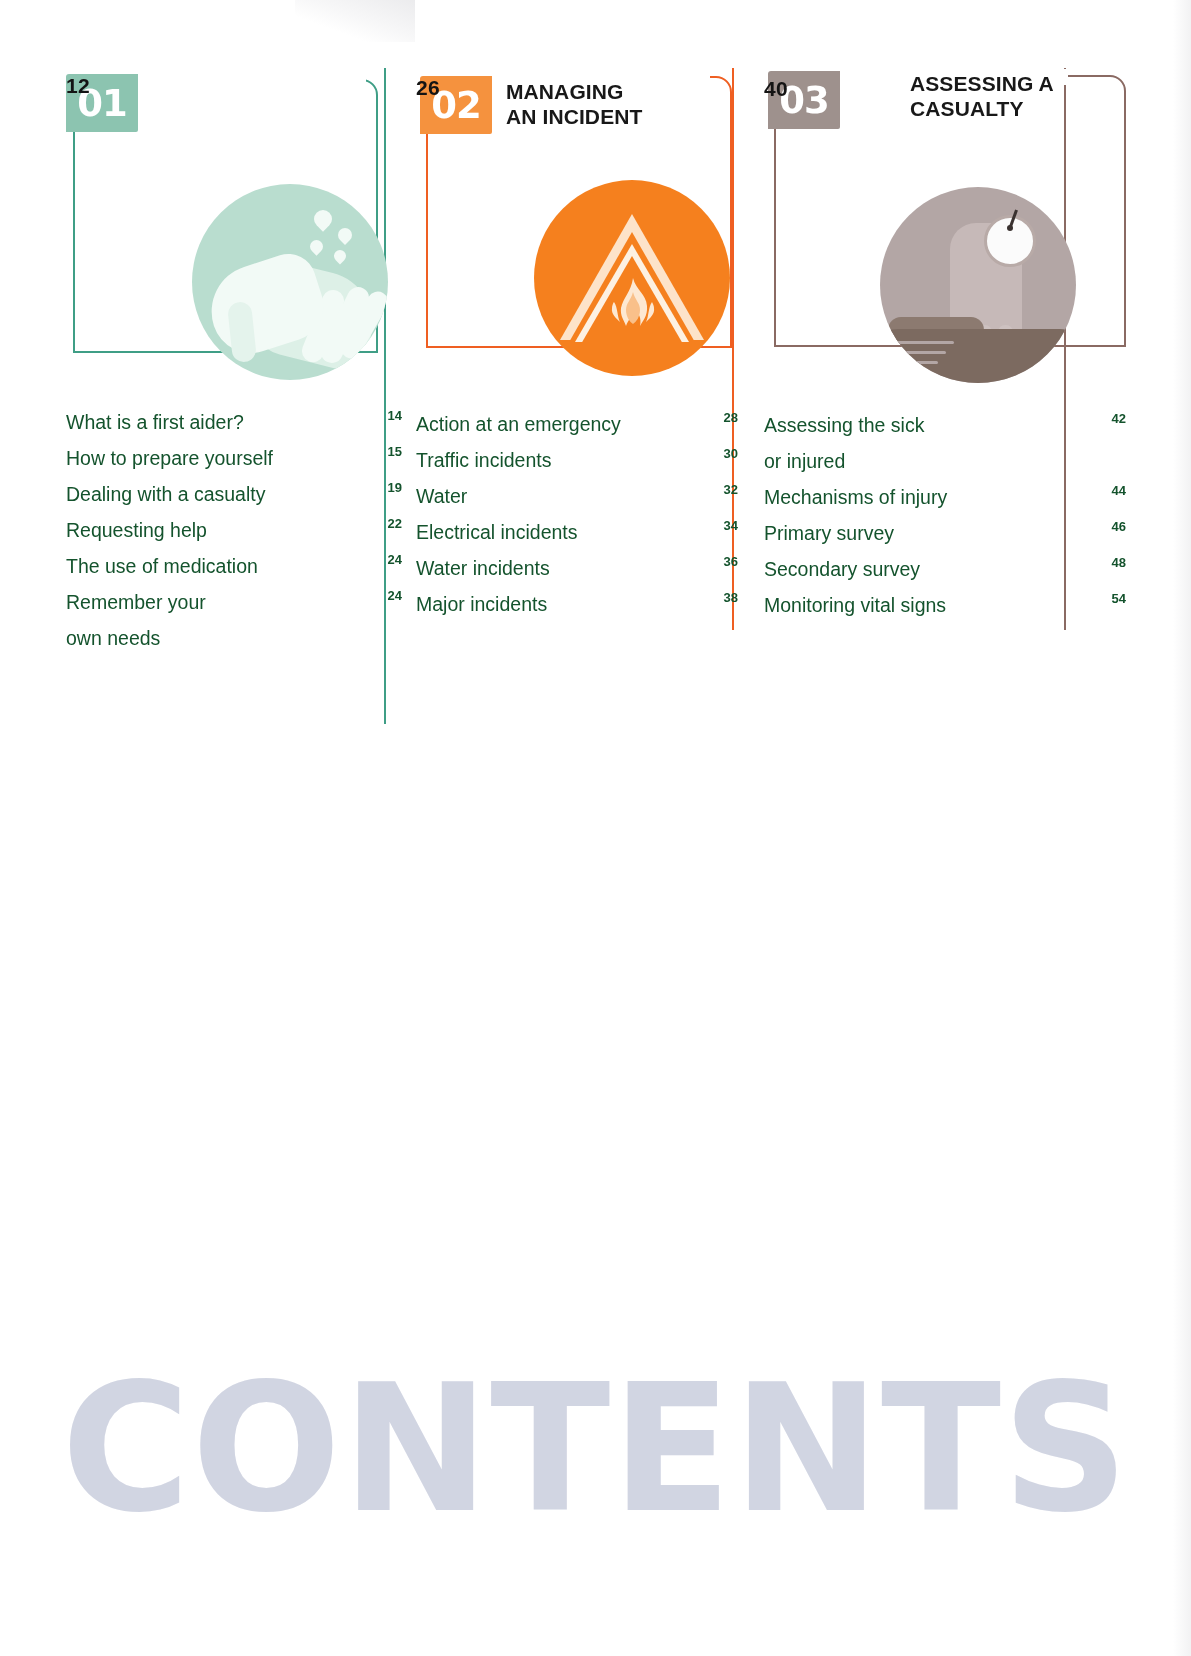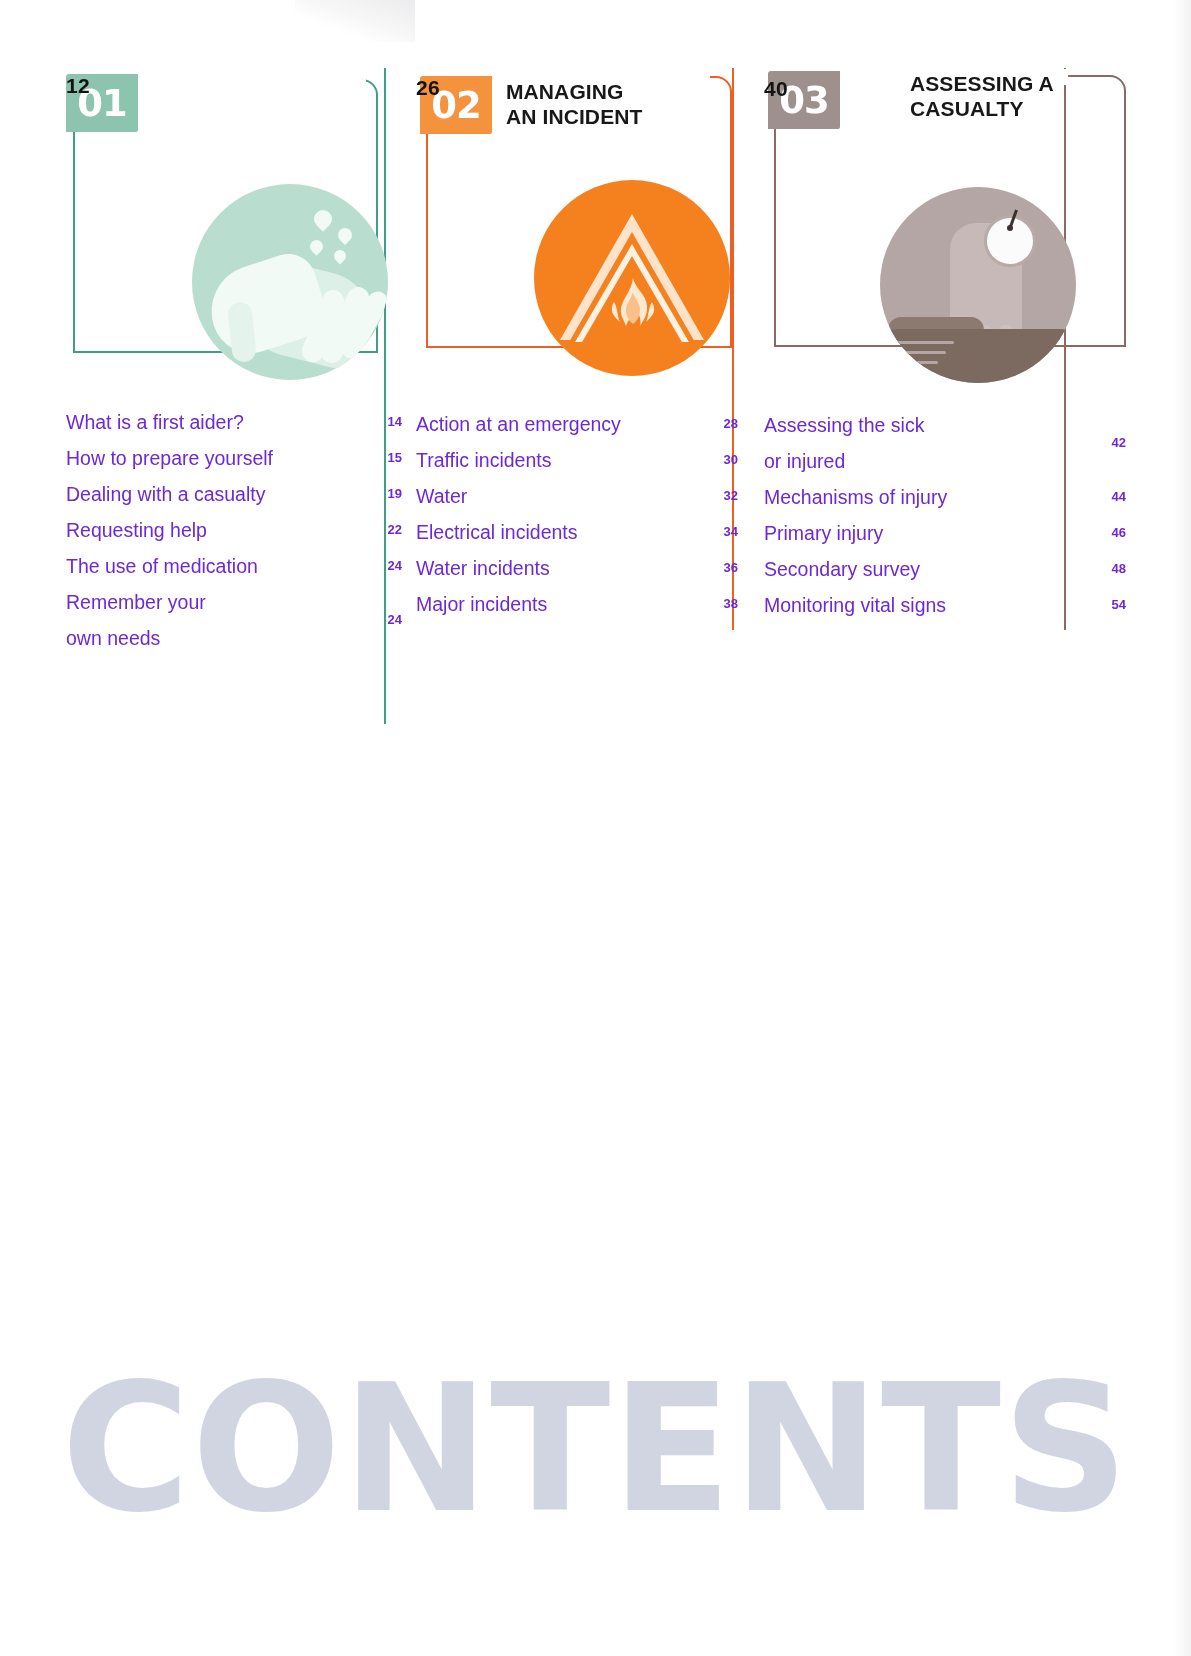--- a/index.html
+++ b/index.html
@@ -287,24 +287,24 @@
   }
 
   
   .entries {
     margin-top: 46px;
     position: relative;
     z-index: 6;
   }
   .entry {
     display: flex;
-    align-items: center;
+    align-items: flex-start;
     font-size: 19.5px;
     line-height: 1.85;
-    color: #6d28d9;
+    color: #14532d;
     font-family: "Liberation Sans", sans-serif;
     gap: 42px;
   }
   .entry-title {
     flex: 1 1 auto;
     padding-right: 10px;
     white-space: pre-line;
   }
   .entry-page {
     flex: 0 0 auto;
@@ -517,21 +517,21 @@
       <div class="entry">
         <span class="entry-title">Assessing the sick
 or injured</span>
         <span class="entry-page">42</span>
       </div>
       <div class="entry">
         <span class="entry-title">Mechanisms of injury</span>
         <span class="entry-page">44</span>
       </div>
       <div class="entry">
-        <span class="entry-title">Primary injury</span>
+        <span class="entry-title">Primary survey</span>
         <span class="entry-page">46</span>
       </div>
       <div class="entry">
         <span class="entry-title">Secondary survey</span>
         <span class="entry-page">48</span>
       </div>
       <div class="entry">
         <span class="entry-title">Monitoring vital signs</span>
         <span class="entry-page">54</span>
       </div>

